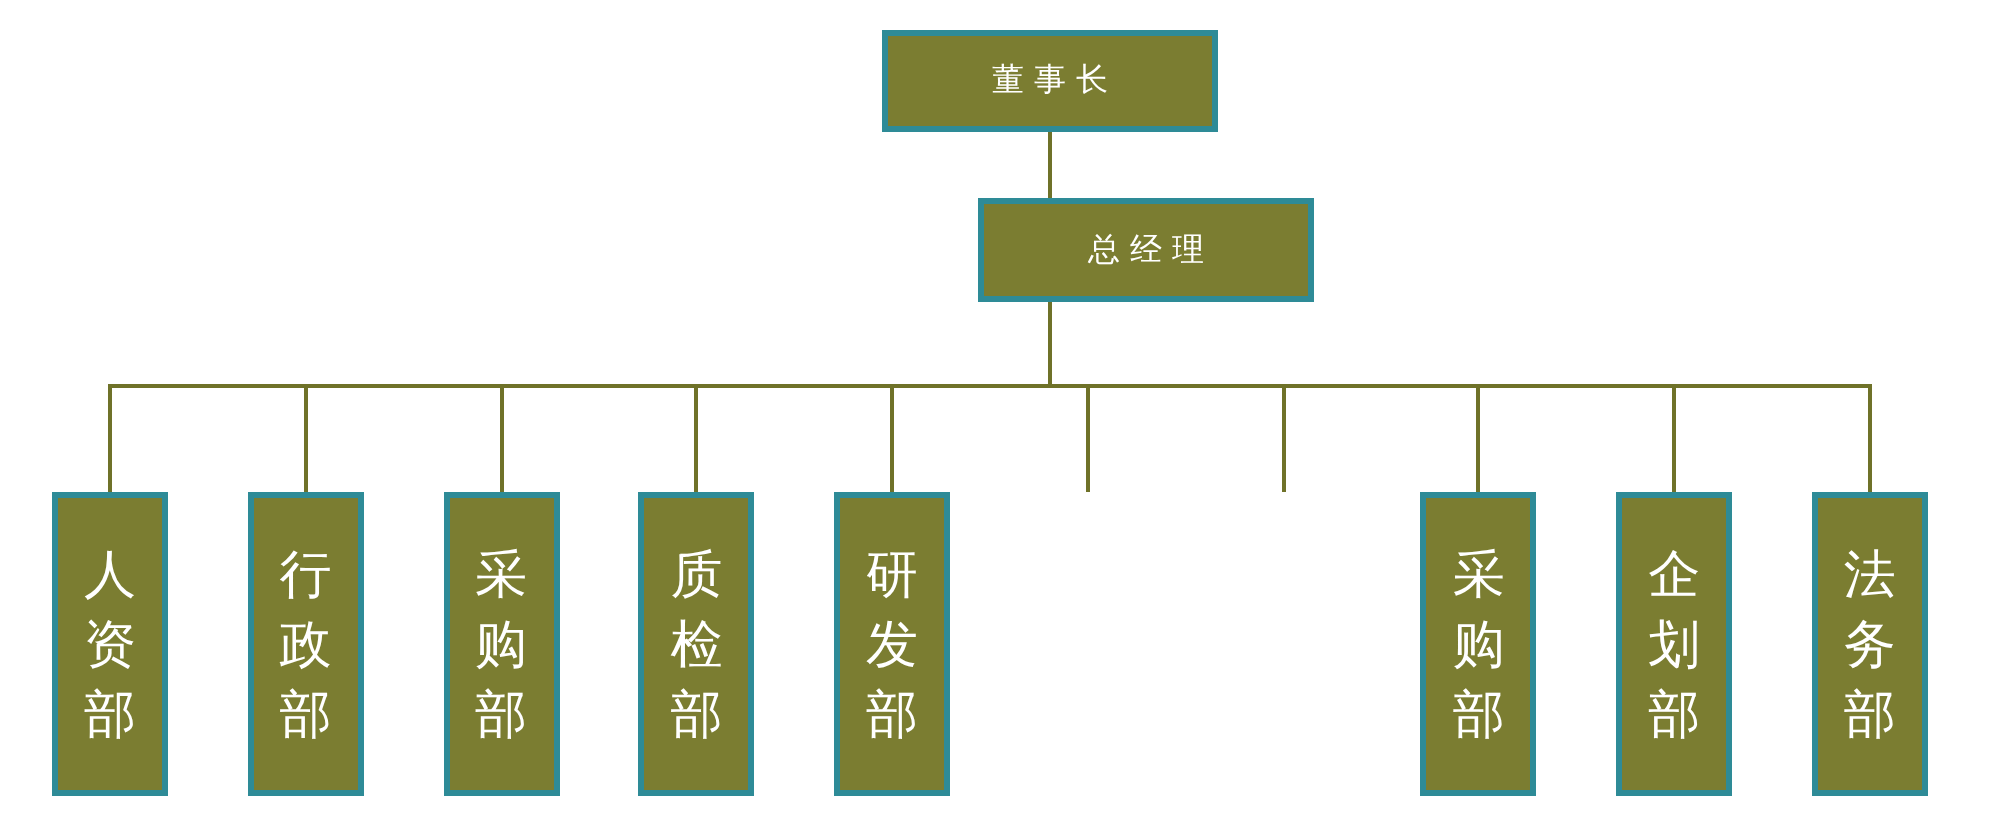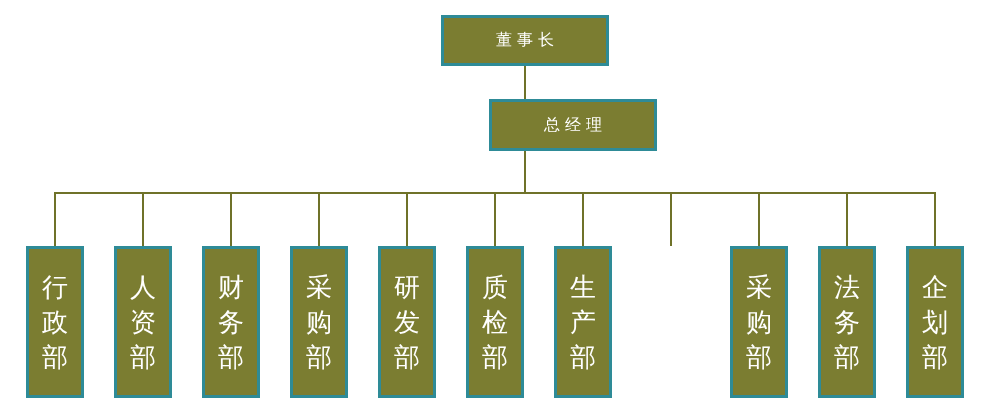--- a/index.html
+++ b/index.html
@@ -96,87 +96,78 @@
   </div>
 
   <div class="connector v-line-2"></div>
   <div class="connector h-line"></div>
 
   <div class="dept-row">
 
     <div class="dept-cell">
       <div class="stem"></div>
       <div class="dept-box">
-        <div class="dept-label">行政部</div>
-      </div>
-    </div>
-
-    <div class="dept-cell">
-      <div class="stem"></div>
-      <div class="dept-box">
         <div class="dept-label">人资部</div>
       </div>
     </div>
 
     <div class="dept-cell">
       <div class="stem"></div>
       <div class="dept-box">
-        <div class="dept-label">财务部</div>
+        <div class="dept-label">行政部</div>
       </div>
     </div>
+
 
     <div class="dept-cell">
       <div class="stem"></div>
       <div class="dept-box">
         <div class="dept-label">采购部</div>
-      </div>
-    </div>
-
-    <div class="dept-cell">
-      <div class="stem"></div>
-      <div class="dept-box">
-        <div class="dept-label">研发部</div>
       </div>
     </div>
 
     <div class="dept-cell">
       <div class="stem"></div>
       <div class="dept-box">
         <div class="dept-label">质检部</div>
       </div>
     </div>
 
     <div class="dept-cell">
       <div class="stem"></div>
       <div class="dept-box">
-        <div class="dept-label">生产部</div>
+        <div class="dept-label">研发部</div>
       </div>
+    </div>
+
+    <div class="dept-cell">
+      <div class="stem"></div>
     </div>
 
 
     <div class="dept-cell">
       <div class="stem"></div>
     </div>
 
     <div class="dept-cell">
       <div class="stem"></div>
       <div class="dept-box">
         <div class="dept-label">采购部</div>
       </div>
     </div>
 
 
     <div class="dept-cell">
       <div class="stem"></div>
       <div class="dept-box">
-        <div class="dept-label">法务部</div>
+        <div class="dept-label">企划部</div>
       </div>
     </div>
 
     <div class="dept-cell">
       <div class="stem"></div>
       <div class="dept-box">
-        <div class="dept-label">企划部</div>
+        <div class="dept-label">法务部</div>
       </div>
     </div>
 
   </div>
 </div>
 
 </body></html>

